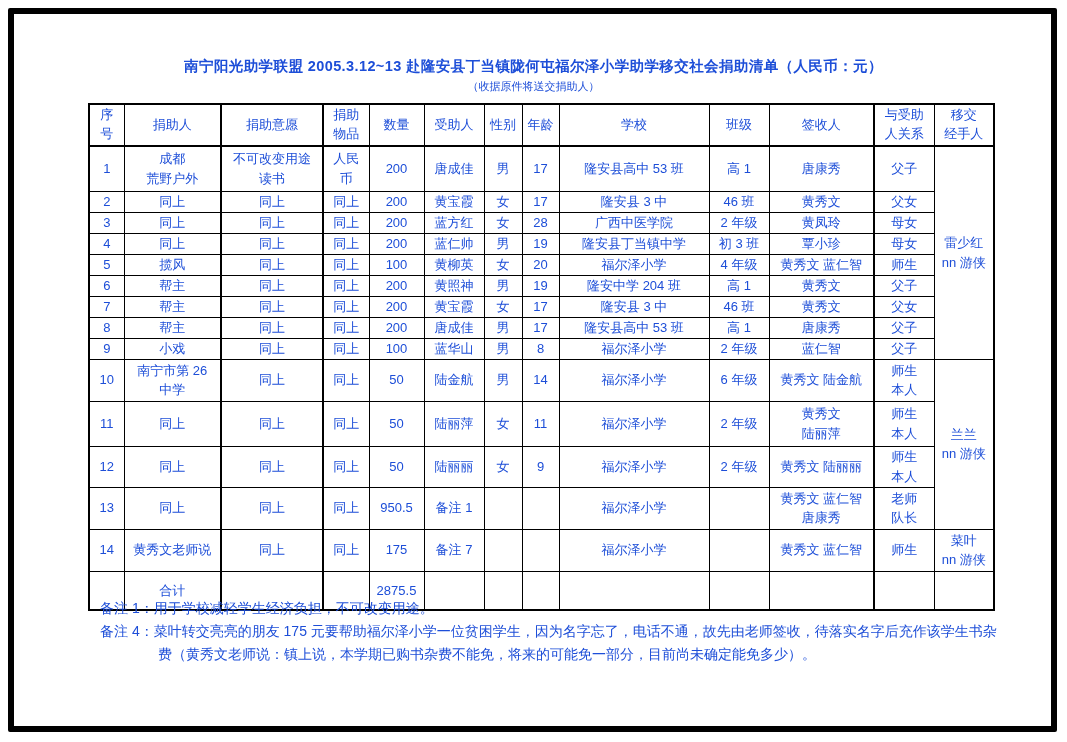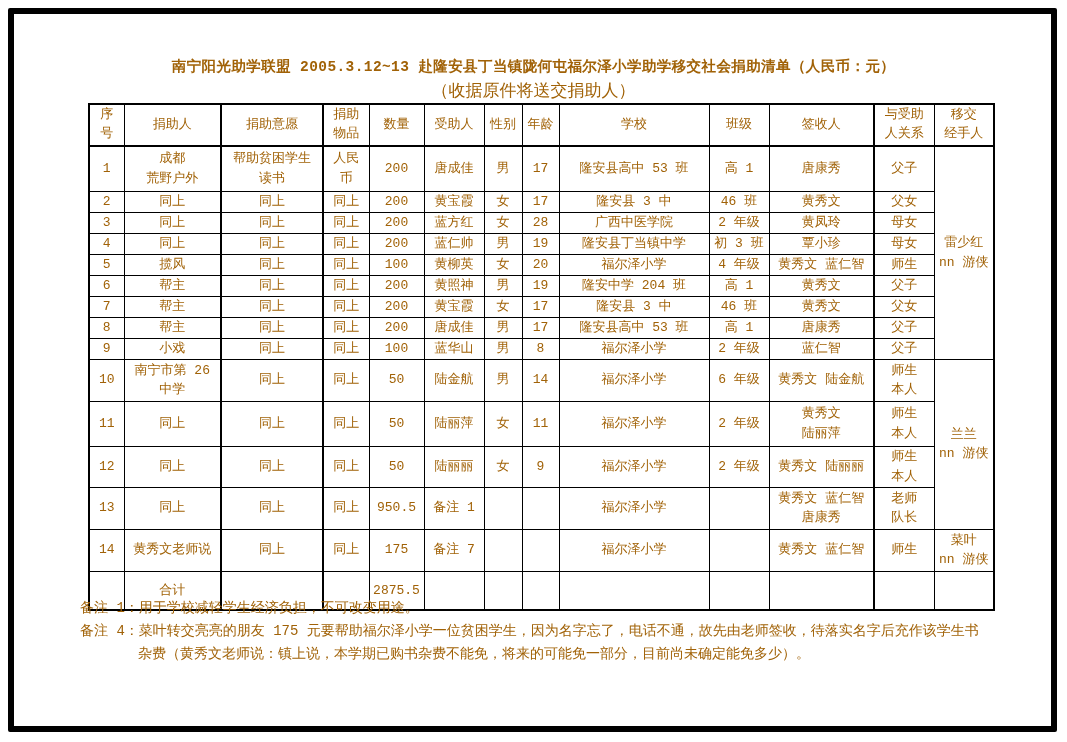--- a/index.html
+++ b/index.html
@@ -1,42 +1,42 @@
 <!DOCTYPE html>
 <html><head>
 <meta charset="utf-8">
 <style>
   html,body{margin:0;padding:0;background:#ffffff;}
   .page{
     position:relative;width:1067px;height:742px;background:#ffffff;
-    font-family:Liberation Mono, monospace;color:#a16207;overflow:hidden;
+    font-family:Liberation Sans, sans-serif;color:#1d4ed8;overflow:hidden;
   }
   .frame{
     position:absolute;left:8px;top:8px;width:1049px;height:724px;
     border:6px solid #000;box-sizing:border-box;border-radius:2px;
   }
   .title{
     position:absolute;top:57px;left:0;width:100%;text-align:center;
     font-size:14.5px;font-weight:bold;letter-spacing:.4px;white-space:nowrap;
   }
   .subtitle{
-    position:absolute;top:79px;left:0;width:100%;text-align:center;font-size:17px;
+    position:absolute;top:79px;left:0;width:100%;text-align:center;font-size:11px;
   }
   table.donation{
     position:absolute;left:88px;top:103px;width:902px;
     border-collapse:collapse;table-layout:fixed;border:2px solid #000;
   }
   .donation th,.donation td{
     border:1px solid #000;font-size:13px;font-weight:normal;
     text-align:center;vertical-align:middle;padding:0 1px;
     white-space:pre-line;line-height:1.5;overflow:hidden;
   }
   .donation thead th{border-bottom:2px solid #000;line-height:1.45;}
   .donation .bl2{border-left:2px solid #000;}
-  .notes{position:absolute;left:80px;top:597px;width:902px;font-size:14px;line-height:23px;}
+  .notes{position:absolute;left:100px;top:597px;width:902px;font-size:14px;line-height:23px;}
   .note{padding-left:58px;text-indent:-58px;}
   .note-label{white-space:nowrap;}
 </style>
 </head>
 <body>
 
 <div class="page">
   <div class="frame"></div>
 
   <div class="title">南宁阳光助学联盟 2005.3.12~13 赴隆安县丁当镇陇何屯福尔泽小学助学移交社会捐助清单（人民币：元）</div>
@@ -77,21 +77,21 @@
 人关系</th>
           <th>移交
 经手人</th>
         </tr>
       </thead>
     <tbody>
         <tr style="height: 45px;">
           <td>1</td>
           <td>成都
 荒野户外</td>
-          <td class="bl2">帮助贫困学生
+          <td class="bl2">不可改变用途
 读书</td>
           <td class="bl2">人民
 币</td>
           <td>200</td>
           <td>唐成佳</td>
           <td>男</td>
           <td>17</td>
           <td>隆安县高中 53 班</td>
           <td>高 1</td>
           <td>唐康秀</td>

